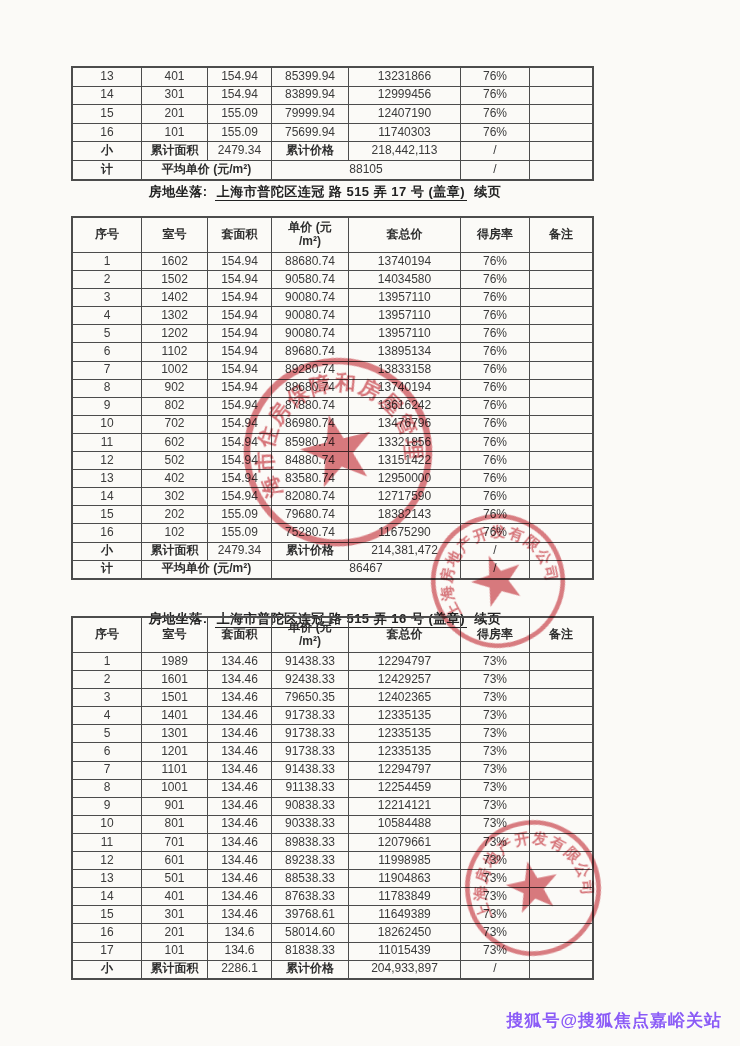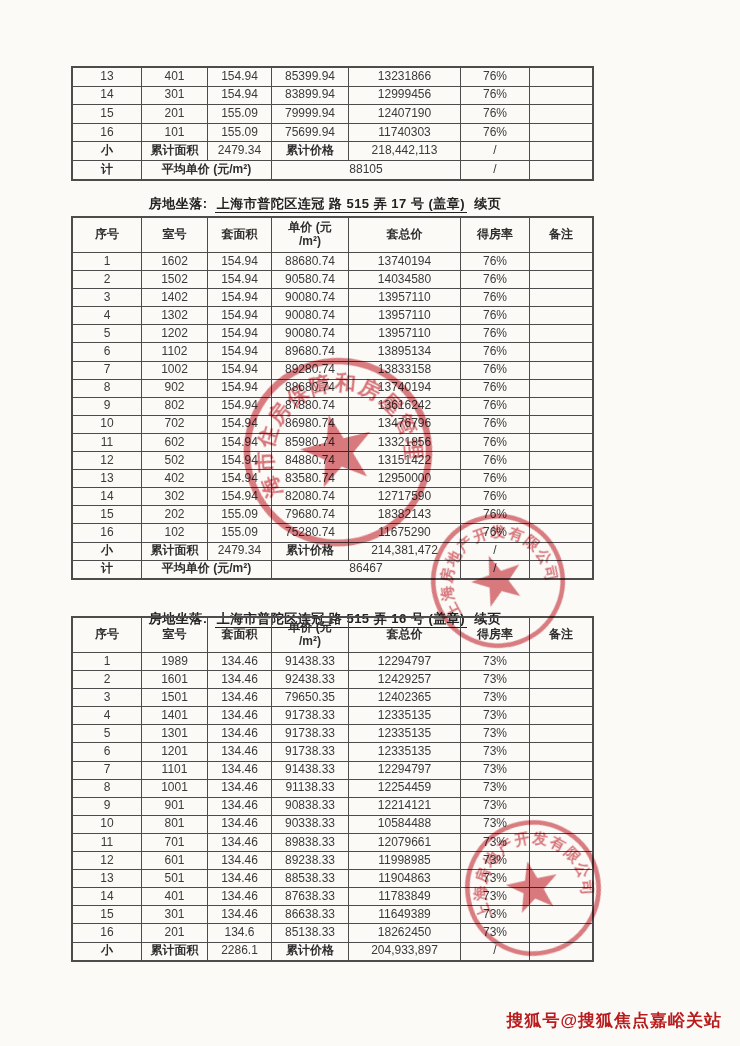--- a/index.html
+++ b/index.html
@@ -40,21 +40,21 @@
   .stamp circle{fill:none;stroke:#c8353e;stroke-width:6.5;stroke-opacity:.8;}
   .stamp polygon{fill:#c8353e;fill-opacity:.82;}
   .stamp text{
     font-family:"Liberation Sans","DejaVu Sans",sans-serif;
     font-size:21px;font-weight:700;letter-spacing:2px;
     fill:#c8353e;fill-opacity:.85;
   }
   .watermark{
     position:absolute;right:18px;bottom:14px;
     font-size:17px;font-weight:700;letter-spacing:1px;
-    color:#b91c1c;text-shadow:.5px .5px 0 #ffffff;
+    color:#8b5cf6;text-shadow:.5px .5px 0 #ffffff;
   }
 </style>
 </head>
 <body>
 
 <div class="page">
 
   <table class="t-top" style="top:67px;">
     <colgroup>
       <col style="width:69px">
@@ -116,21 +116,21 @@
       <tr>
         <td class="b">计</td>
         <td colspan="2" class="b">平均单价 (元/m²)</td>
         <td colspan="2">88105</td>
         <td>/</td>
         <td></td>
       </tr>
     </tbody>
   </table>
 
-  <div class="tbl-title" style="top:195px;">
+  <div class="tbl-title" style="top:183px;">
     <span>房地坐落:</span>
     <span class="addr">上海市普陀区连冠 路 515 弄  17 号 (盖章)</span>
     <span>续页</span>
   </div>
 
   <table class="t-main" style="top:217px;">
     <colgroup>
       <col style="width:69px">
         <col style="width:66px">
         <col style="width:64px">
@@ -473,31 +473,40 @@
           <td>134.46</td>
           <td>87638.33</td>
           <td>11783849</td>
           <td>73%</td>
           <td></td>
         </tr>
         <tr>
           <td>15</td>
           <td>301</td>
           <td>134.46</td>
-          <td>86638.33</td>
+          <td>39768.61</td>
           <td>11649389</td>
           <td>73%</td>
           <td></td>
         </tr>
         <tr>
           <td>16</td>
           <td>201</td>
           <td>134.6</td>
-          <td>85138.33</td>
+          <td>58014.60</td>
           <td>18262450</td>
+          <td>73%</td>
+          <td></td>
+        </tr>
+        <tr>
+          <td>17</td>
+          <td>101</td>
+          <td>134.6</td>
+          <td>81838.33</td>
+          <td>11015439</td>
           <td>73%</td>
           <td></td>
         </tr>
       </tbody>
     <tbody>
       <tr>
         <td class="b">小</td>
         <td class="b">累计面积</td>
         <td>2286.1</td>
         <td class="b">累计价格</td>

